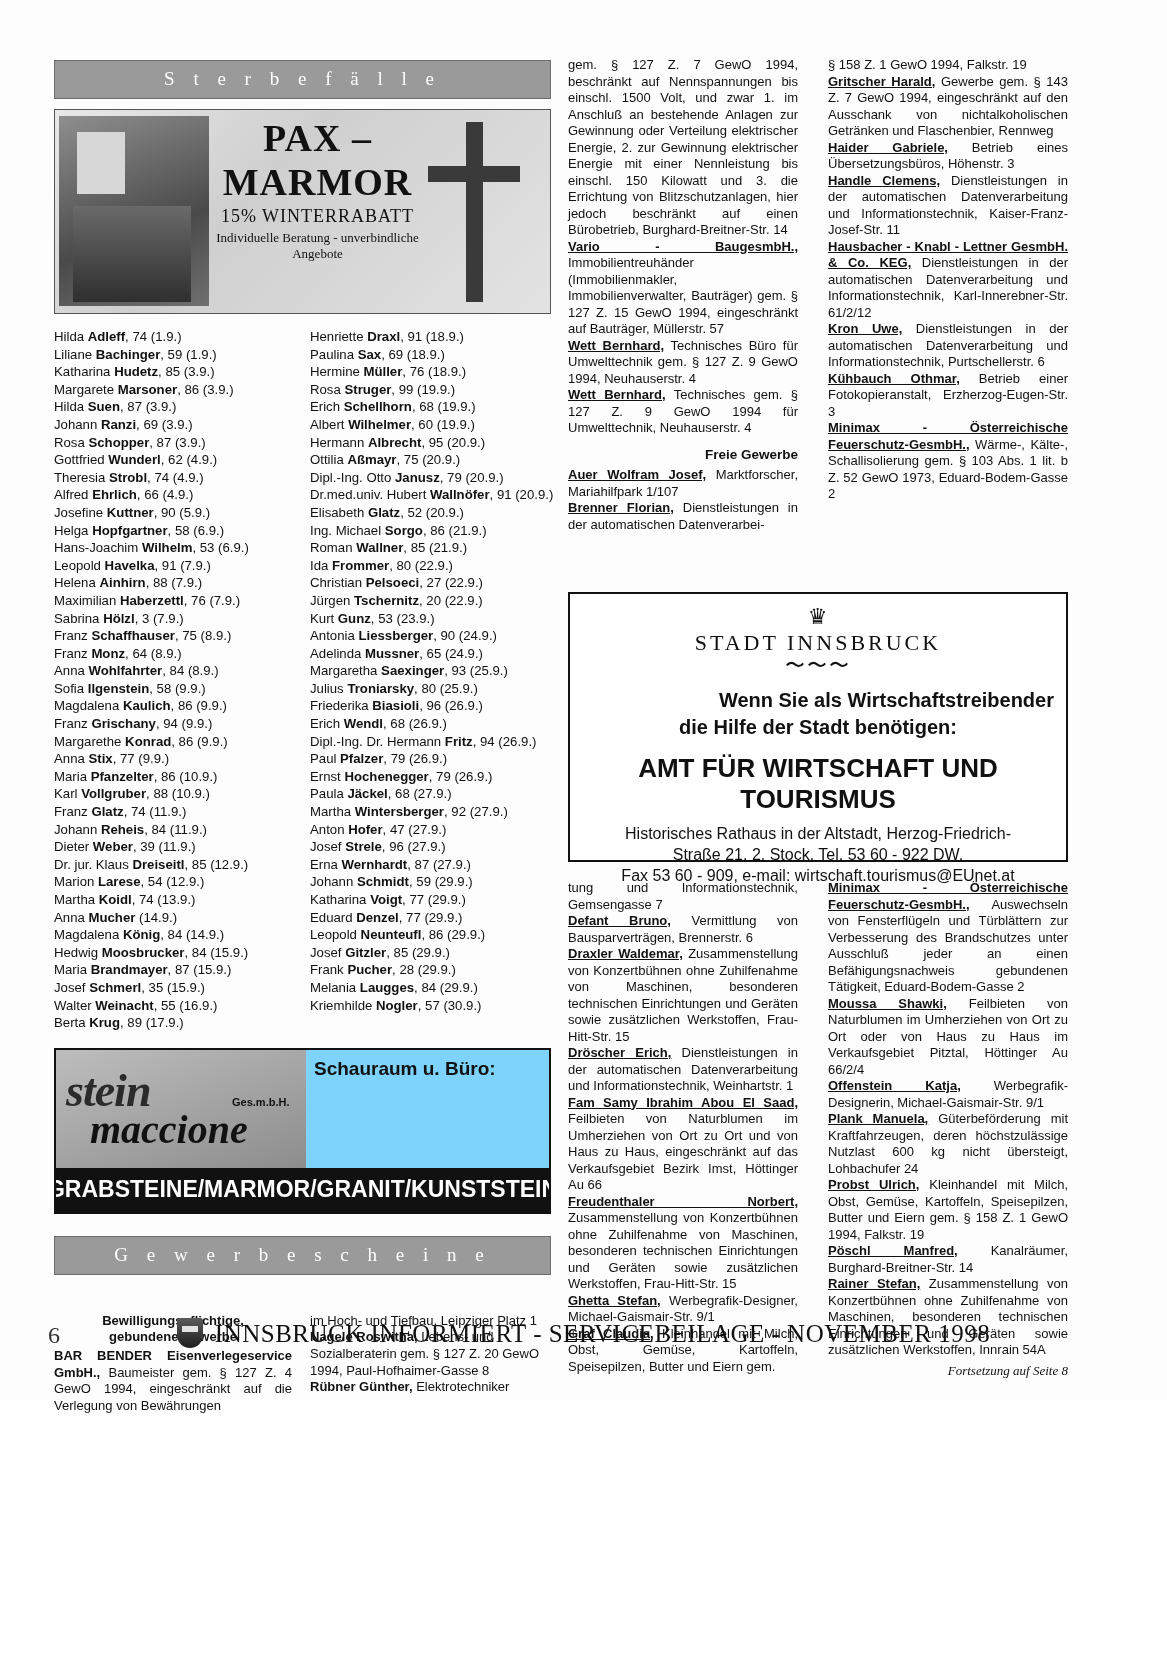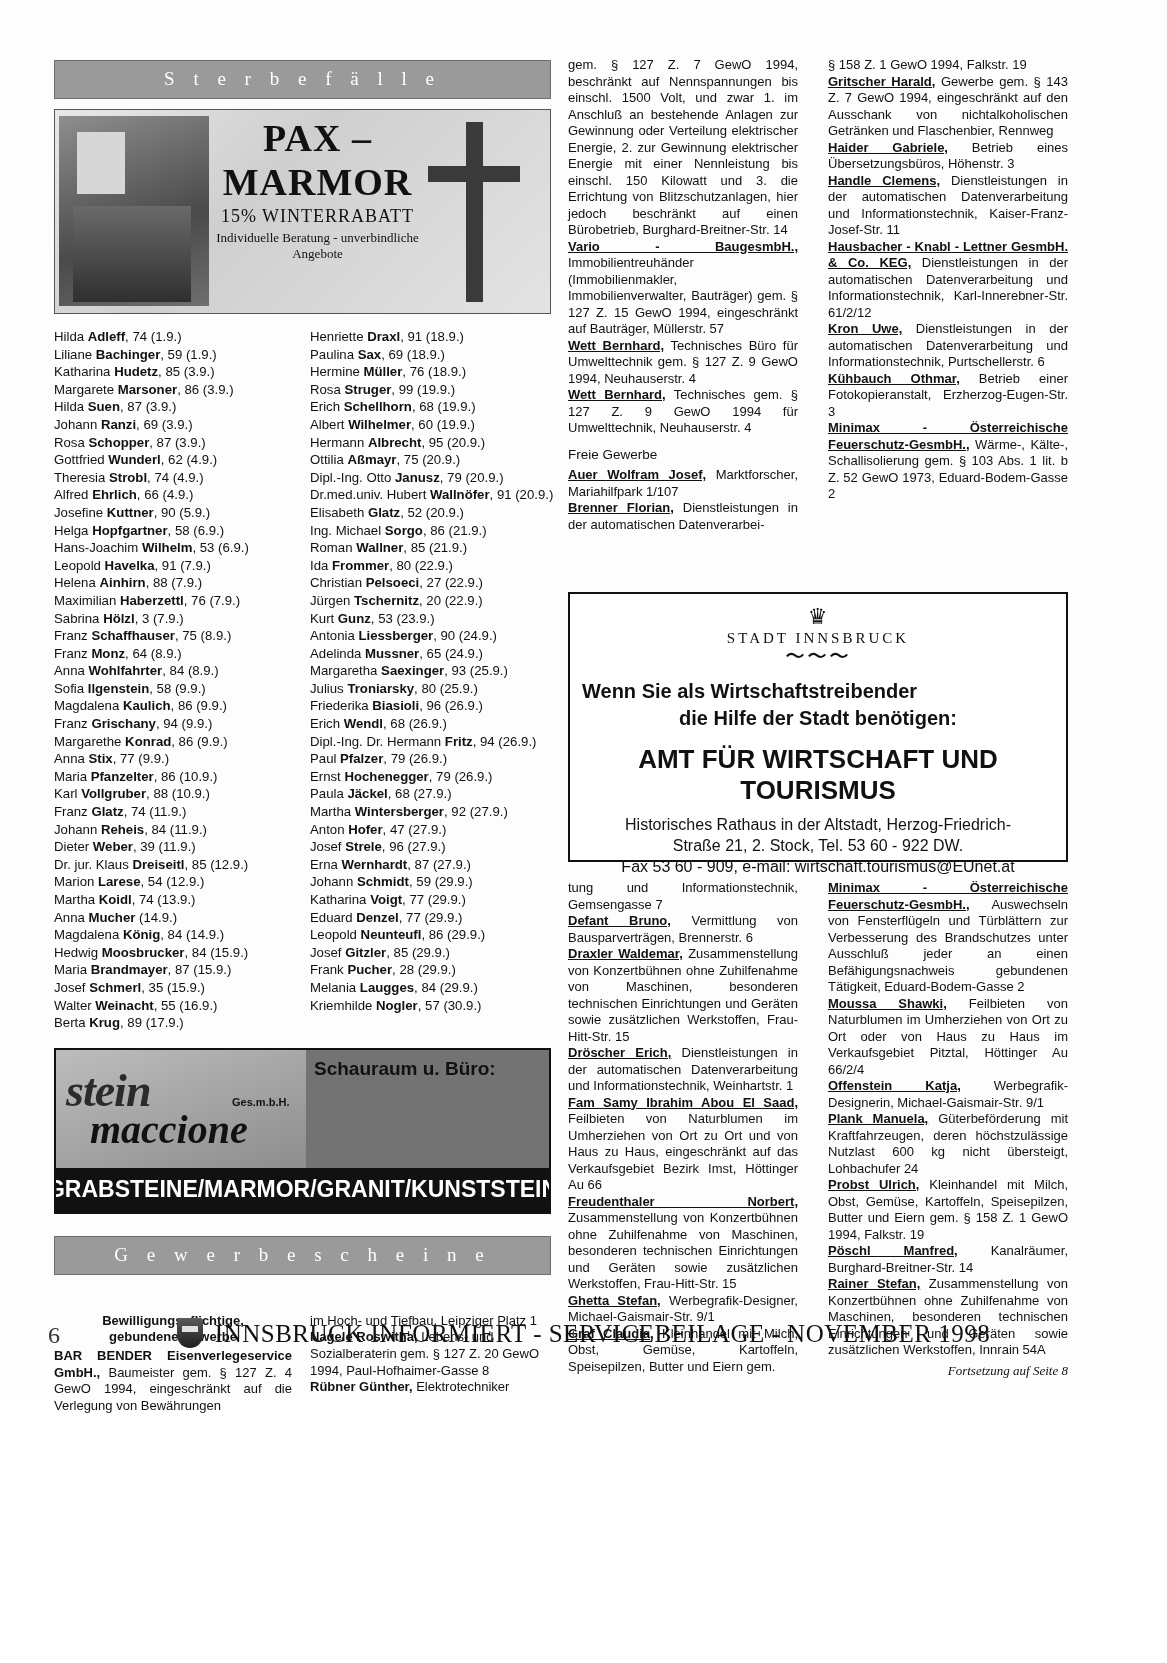--- a/index.html
+++ b/index.html
@@ -76,21 +76,21 @@
   
   .deaths {
     display:flex; gap:18px; margin-top:14px;
   }
   .deaths ul { list-style:none; margin:0; padding:0; width:238px; }
   .deaths li { font-size:13.2px; line-height:17.6px; white-space:nowrap; }
   .deaths li b { font-weight:bold; }
 
   
   .ad-stein {
-    margin-top:16px; border:2px solid #111; background:#737373;
+    margin-top:16px; border:2px solid #111; background:#7dd3fc;
     position:relative; height:166px; overflow:hidden;
   }
   .stein-top { display:flex; height:118px; }
   .stein-logo {
     width:250px; position:relative;
     background:linear-gradient(160deg,#bdbdbd,#8d8d8d);
   }
   .stein-logo .w1 {
     position:absolute; left:10px; top:14px;
     font-family:"Liberation Serif", serif; font-size:46px; font-style:italic;
@@ -116,34 +116,34 @@
   
   .gw-wrap { margin-top:22px; }
   .gw-cols { display:flex; gap:18px; margin-top:14px; }
   .gw-cols .c { width:238px; font-size:13px; line-height:16.6px;margin-top:24px; }
   .gw-cols .c.center { text-align:center; }
   .gw-cols b { font-weight:bold; }
 
   
   .txtcol { font-size:13px; line-height:16.5px; text-align:justify; }
   .txtcol b { font-weight:bold;text-decoration:underline; }
-  .sub-center { text-align:left; font-weight:normal; margin:10px 0 4px 0; font-size:13.5px; }
+  .sub-center { text-align:right; font-weight:bold; margin:10px 0 4px 0; font-size:13.5px; }
 
   
   .ad-stadt {
     position:absolute; left:568px; top:592px; width:500px; height:270px;
     border:2px solid #111; background:#fff; padding:10px 12px;
   }
   .stadt-logo { text-align:center; }
   .stadt-crown { font-size:22px; letter-spacing:1px; }
   .stadt-name {
-    font-family:"Liberation Serif", serif; font-size:15px; letter-spacing:3px;
+    font-family:"Liberation Serif", serif; font-size:22px; letter-spacing:3px;
   }
   .stadt-squiggle { font-size:20px; letter-spacing:2px; margin-top:-4px; }
-  .stadt-l1 { text-align:left; font-size:20px; font-weight:bold; margin-top:10px; }
+  .stadt-l1 { text-align:right; font-size:20px; font-weight:bold; margin-top:10px; }
   .stadt-l2 { text-align:center; font-size:20px; font-weight:bold; margin-top:4px; }
   .stadt-amt {
     text-align:center; font-size:26px; font-weight:bold; margin-top:14px;
     letter-spacing:0px;
   }
   .stadt-addr { text-align:center; font-size:16px; margin-top:8px; line-height:21px; }
 
   
   .low-mid { position:absolute; left:568px; top:880px; width:230px; }
   .low-right { position:absolute; left:828px; top:880px; width:240px; }

